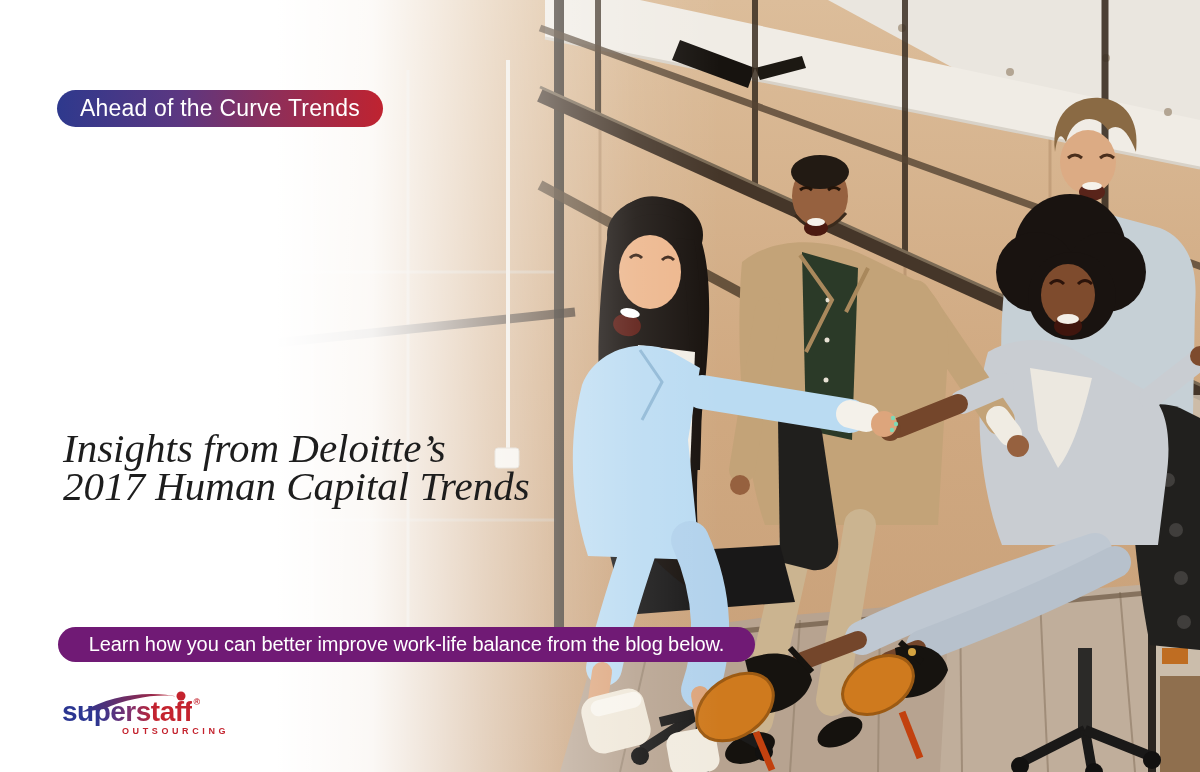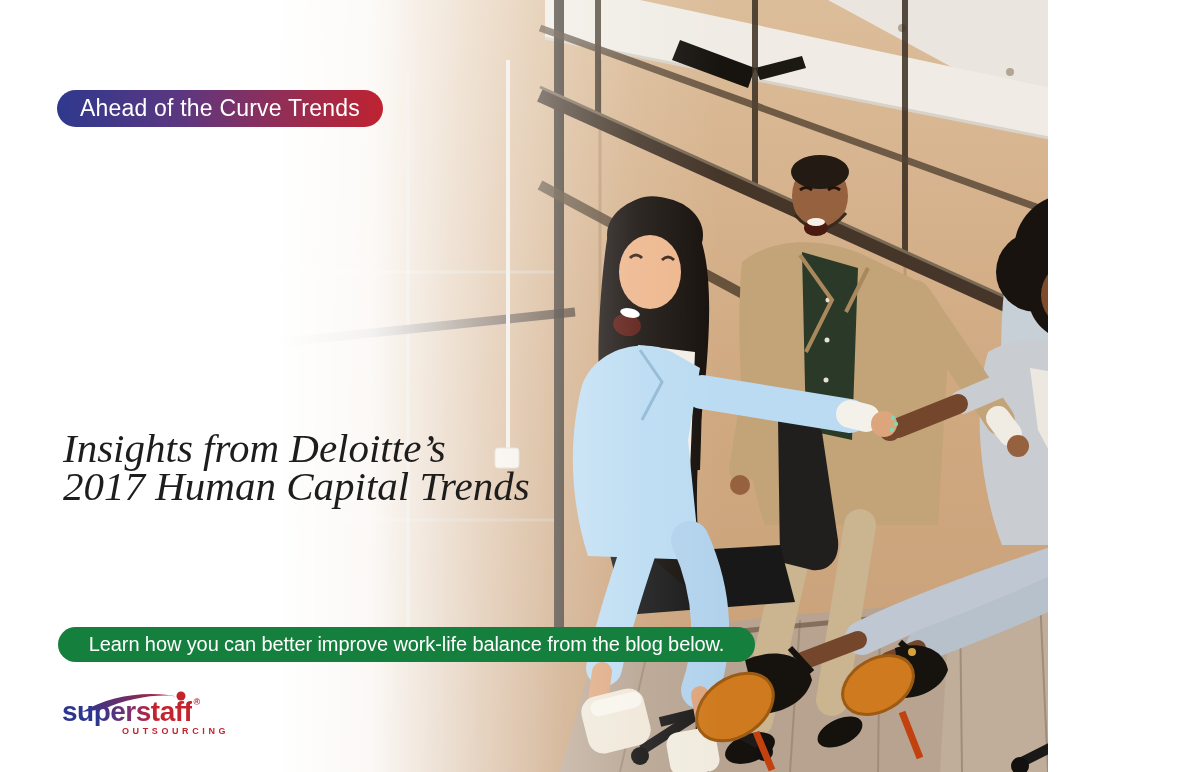--- a/index.html
+++ b/index.html
@@ -1,16 +1,16 @@
 <!DOCTYPE html>
 <html><head>
 <meta charset="utf-8">
 <style>
   html,body{margin:0;padding:0;background:#ffffff;}
-  .stage{position:relative;width:1048px;height:772px;overflow:hidden;
+  .stage{position:relative;width:1200px;height:772px;overflow:hidden;
          font-family:"Liberation Sans",sans-serif;background:#fff;}
   .photo-svg{position:absolute;left:0;top:0;width:1200px;height:772px;display:block;}
   .overlay{position:absolute;left:0;top:0;width:1200px;height:772px;pointer-events:none;
     background:linear-gradient(90deg,
       rgba(255,255,255,1) 0%, rgba(255,255,255,1) 23%,
       rgba(255,255,255,.93) 31%, rgba(255,255,255,.55) 40%,
       rgba(255,255,255,.28) 47%, rgba(255,255,255,.10) 53%,
       rgba(255,255,255,0) 60%);}
   .content{position:absolute;left:0;top:0;width:1200px;height:772px;}
 
@@ -22,21 +22,21 @@
   .title .tl{display:block;transform-origin:left center;white-space:nowrap;}
   .tl-bold{font-size:88px;font-weight:800;letter-spacing:-2px;line-height:88px;transform:scaleX(.88);}
   .tl-light{font-size:72px;font-weight:400;letter-spacing:-1.5px;line-height:78px;transform:scaleX(.90);
             margin-top:8px;color:#1f1f1f;}
 
   .subtitle{position:absolute;left:63px;top:429px;font-family:"Liberation Serif",serif;
     font-style:italic;font-size:41px;line-height:38px;color:#1d1d1d;}
   .subtitle span{display:block;}
 
   .cta{position:absolute;left:58px;top:627px;width:697px;height:35px;border-radius:18px;
-    background:#15803d;color:#fff;display:flex;align-items:center;justify-content:center;
+    background:#701a75;color:#fff;display:flex;align-items:center;justify-content:center;
     font-size:20px;white-space:nowrap;letter-spacing:-.1px;}
 
   .logo{position:absolute;left:62px;top:692px;width:160px;height:52px;}
   .logo .swoosh{position:absolute;left:20px;top:-1px;width:112px;height:22px;}
   .logo-line{position:absolute;left:0;top:6px;display:flex;align-items:flex-start;}
   .logo-word{font-size:28px;font-weight:800;letter-spacing:-.5px;line-height:28px;
     background:linear-gradient(90deg,#2b3691 0%,#2b3691 26%,#7d3170 52%,#c4232e 72%,#c4232e 100%);
     -webkit-background-clip:text;background-clip:text;-webkit-text-fill-color:transparent;color:transparent;}
   .logo-reg{font-size:9px;color:#c4232e;font-weight:700;margin-left:1px;margin-top:-1px;}
   .logo-tag{position:absolute;left:60px;top:34px;font-size:9px;font-weight:700;

